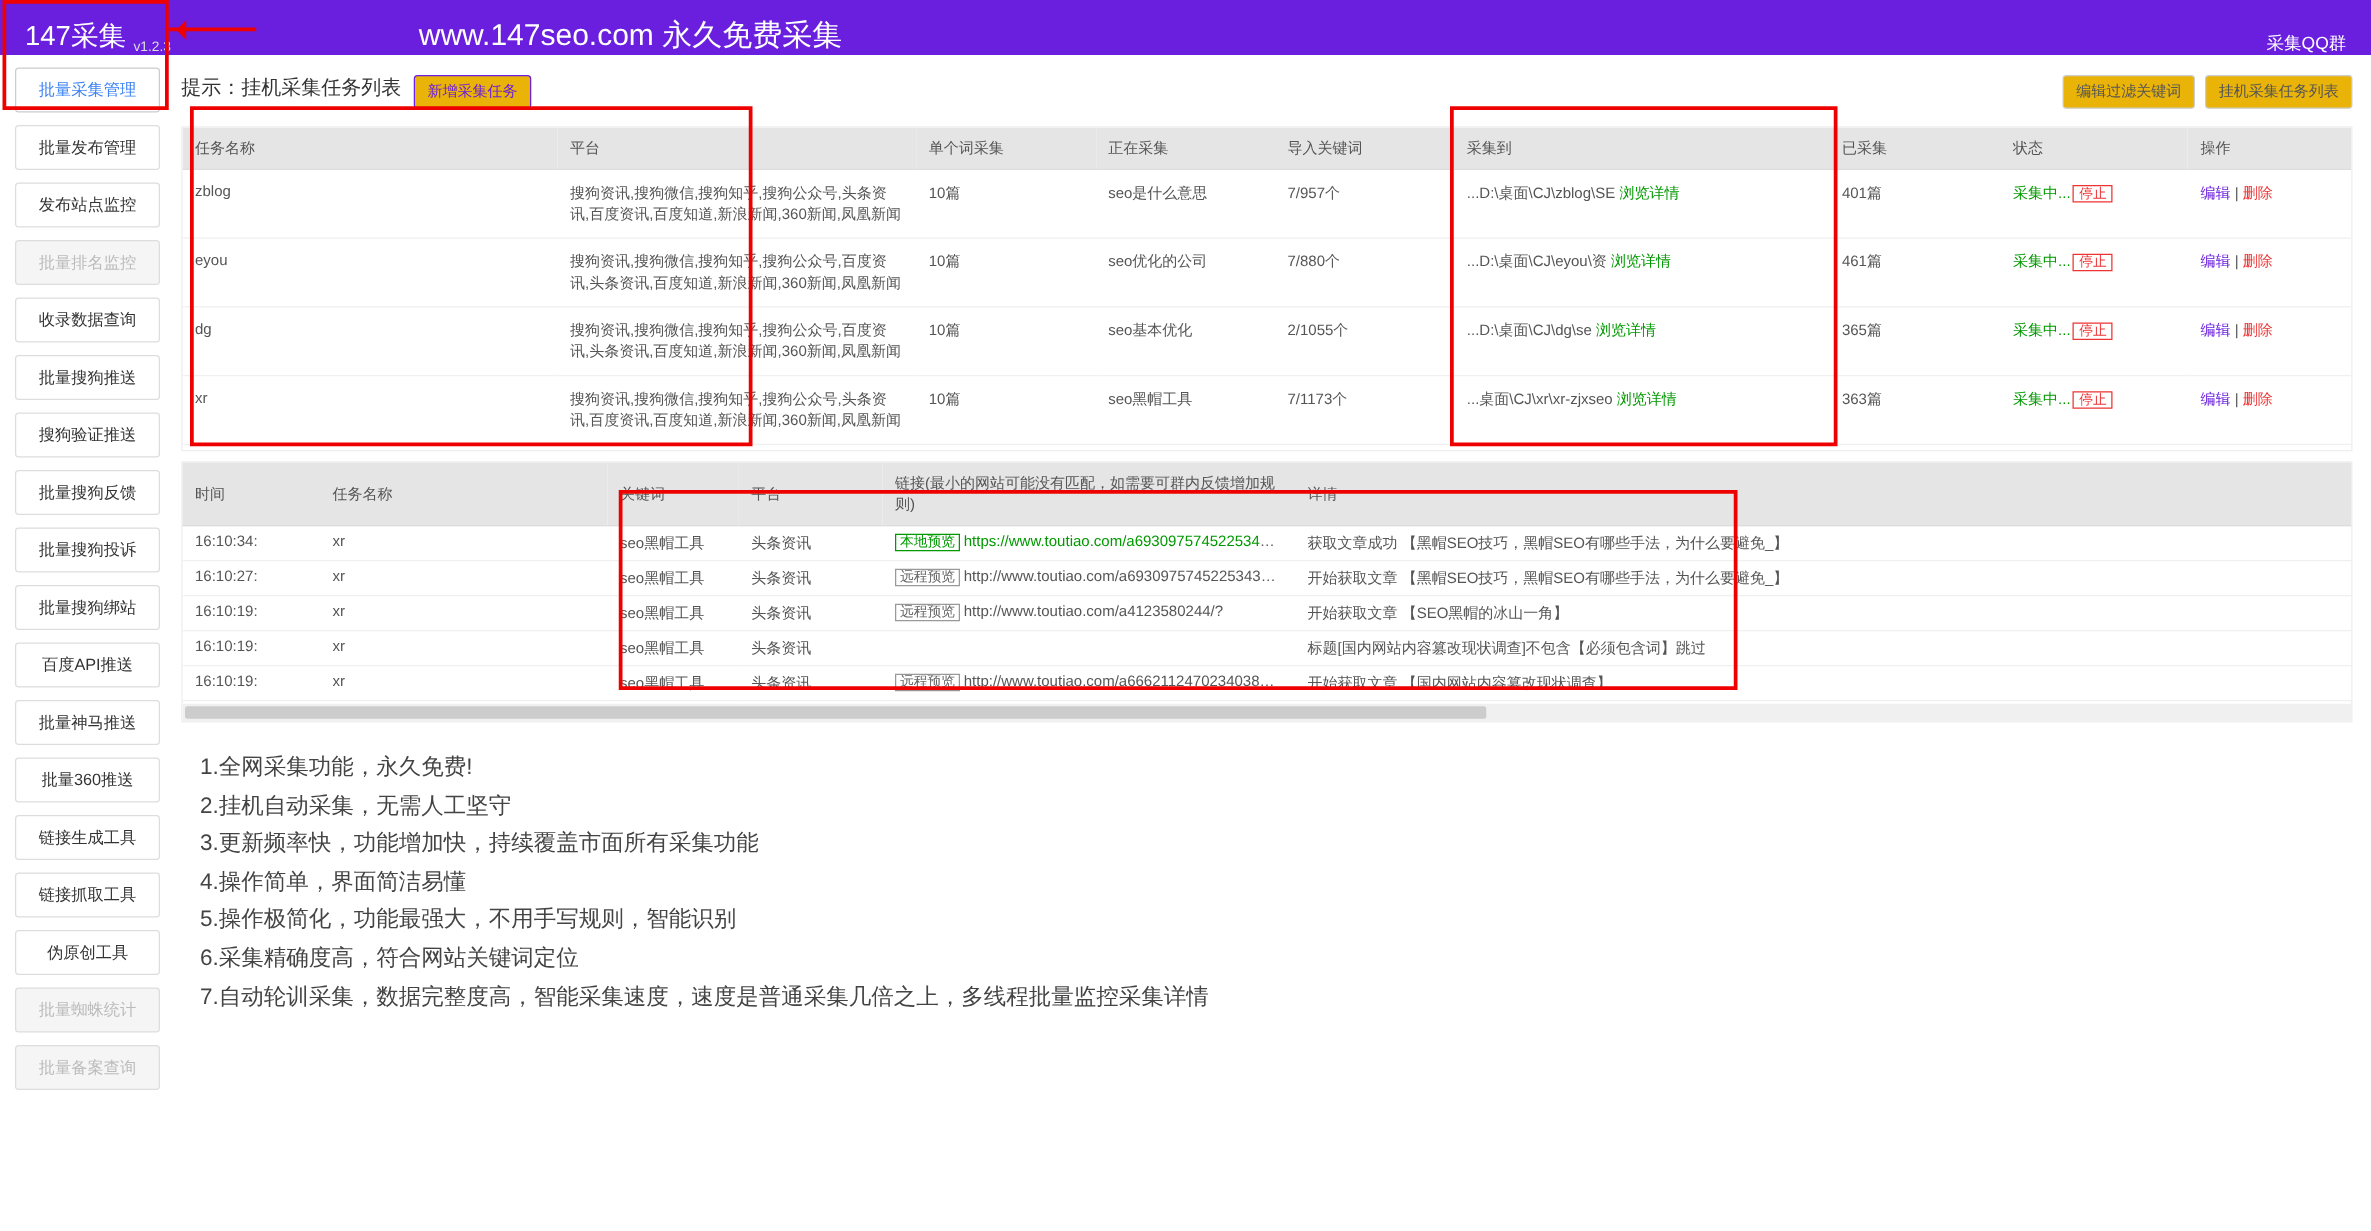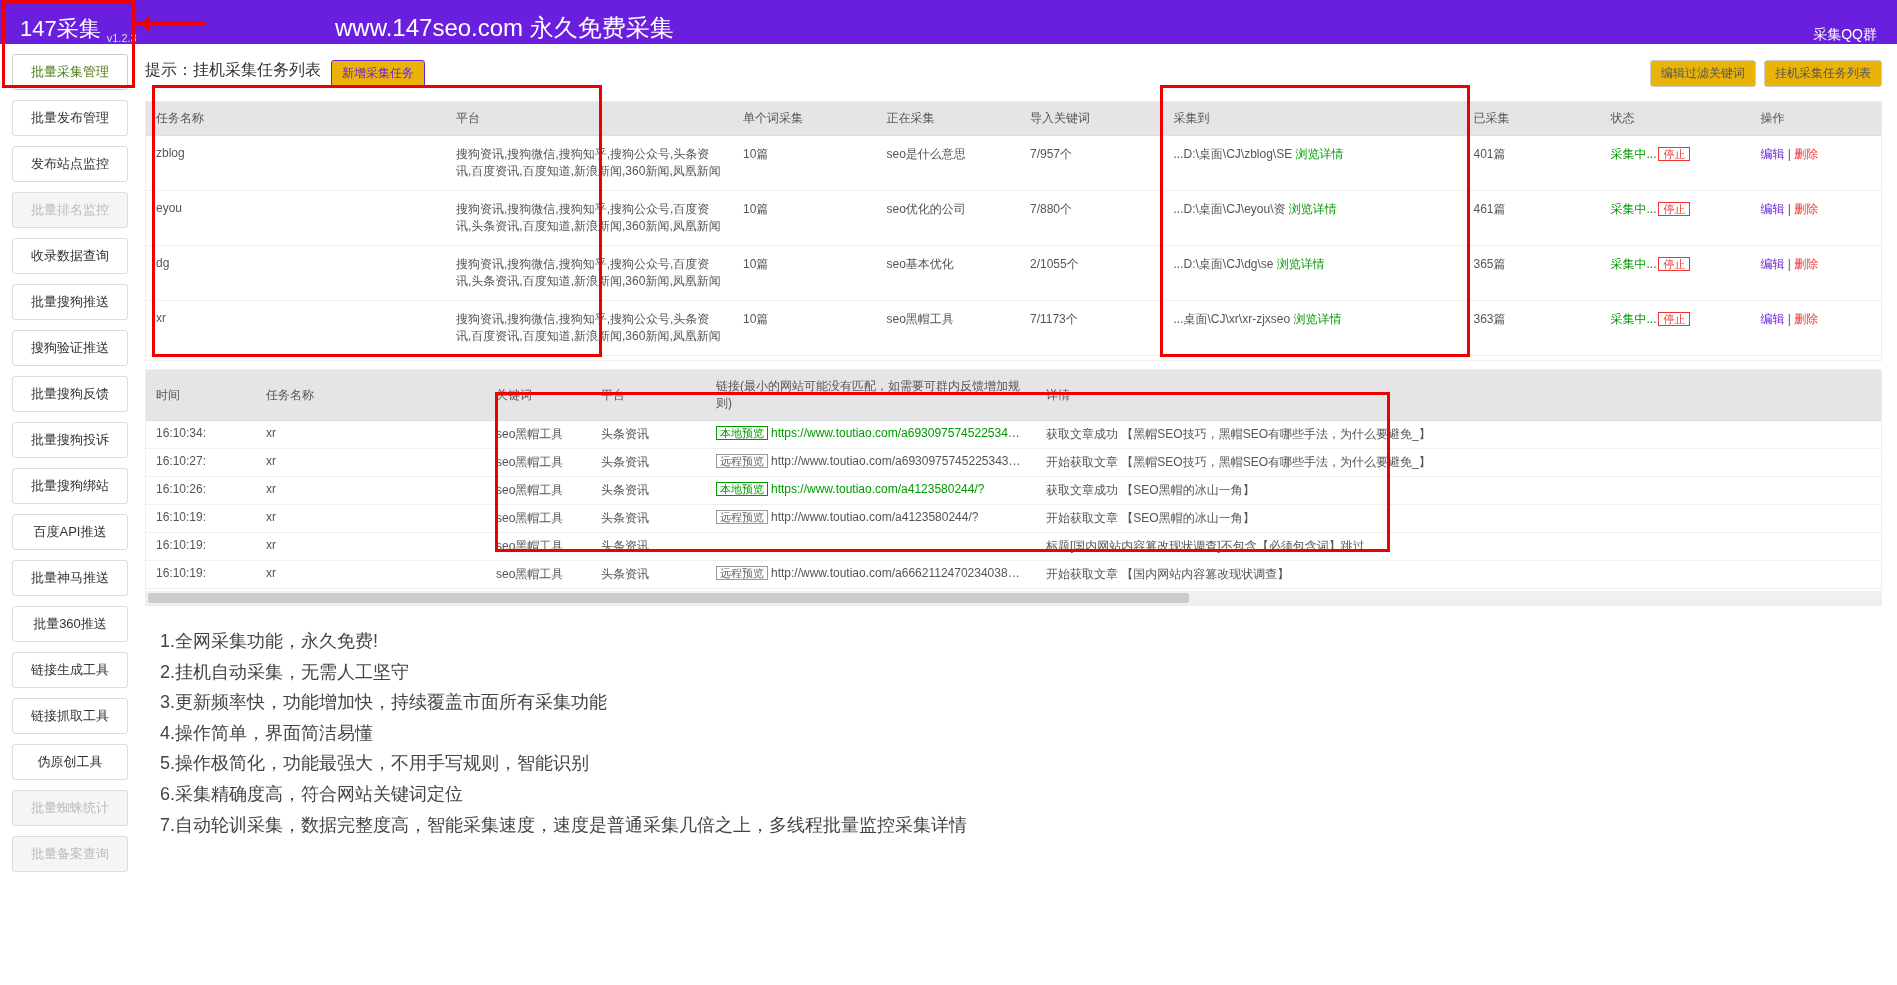--- a/index.html
+++ b/index.html
@@ -5,21 +5,21 @@
 *{margin:0;padding:0;box-sizing:border-box;font-family:"Microsoft YaHei",Arial,sans-serif}
 body{background:#fff;font-size:12px;color:#333}
 .header{background:#6b1fde;height:44px;display:flex;align-items:flex-end;color:#fff;padding:0 20px;position:relative}
 .logo{font-size:22px;font-weight:500;color:#fff}
 .version{font-size:11px;margin-left:6px;color:#ddd}
 .header-title{position:absolute;left:335px;font-size:24px;font-weight:400}
 .header-right{margin-left:auto;font-size:14px}
 .container{display:flex}
 .sidebar{width:140px;padding:10px 12px;flex-shrink:0}
 .sidebar-btn{display:block;width:100%;background:#fff;border:1px solid #ddd;border-radius:3px;padding:8px 6px;margin-bottom:10px;font-size:13px;color:#333;cursor:pointer;text-align:center}
-.sidebar-btn.active{color:#4d7c0f;border-color:#ccc}
+.sidebar-btn.active{color:#3b82f6;border-color:#ccc}
 .sidebar-btn.disabled{color:#bbb;background:#f5f5f5}
 .main{flex:1;padding:10px 15px 10px 5px;overflow:hidden}
 .toolbar{display:flex;align-items:flex-start;padding:6px 0;margin-bottom:8px}
 .toolbar-title{font-size:16px;margin-right:10px}
 .btn{border:1px solid;border-radius:3px;padding:4px 10px;font-size:12px;cursor:pointer;background:#eab308}
 .btn-primary{color:#6b1fde;border-color:#6b1fde}
 .btn-default{color:#555;border-color:#ccc}
 .toolbar-right{margin-left:auto;display:flex;gap:8px}
 .table{width:100%;border-collapse:collapse;font-size:12px;table-layout:fixed}
 .table th{background:#e5e5e5;text-align:left;padding:8px 10px;font-weight:400;color:#555;border-bottom:1px solid #ddd}
@@ -209,28 +209,20 @@
             </tr>
             <tr>
               <td>16:10:27:</td>
               <td>xr</td>
               <td>seo黑帽工具</td>
               <td>头条资讯</td>
               <td><span class="badge-remote">远程预览</span><span>http://www.toutiao.com/a6930975745225343491/?</span></td>
               <td>开始获取文章 【黑帽SEO技巧，黑帽SEO有哪些手法，为什么要避免_】</td>
             </tr>
             <tr>
-              <td>16:10:26:</td>
-              <td>xr</td>
-              <td>seo黑帽工具</td>
-              <td>头条资讯</td>
-              <td><span class="badge-local">本地预览</span><span class="link-green">https://www.toutiao.com/a4123580244/?</span></td>
-              <td>获取文章成功 【SEO黑帽的冰山一角】</td>
-            </tr>
-            <tr>
               <td>16:10:19:</td>
               <td>xr</td>
               <td>seo黑帽工具</td>
               <td>头条资讯</td>
               <td><span class="badge-remote">远程预览</span><span>http://www.toutiao.com/a4123580244/?</span></td>
               <td>开始获取文章 【SEO黑帽的冰山一角】</td>
             </tr>
             <tr>
               <td>16:10:19:</td>
               <td>xr</td>

